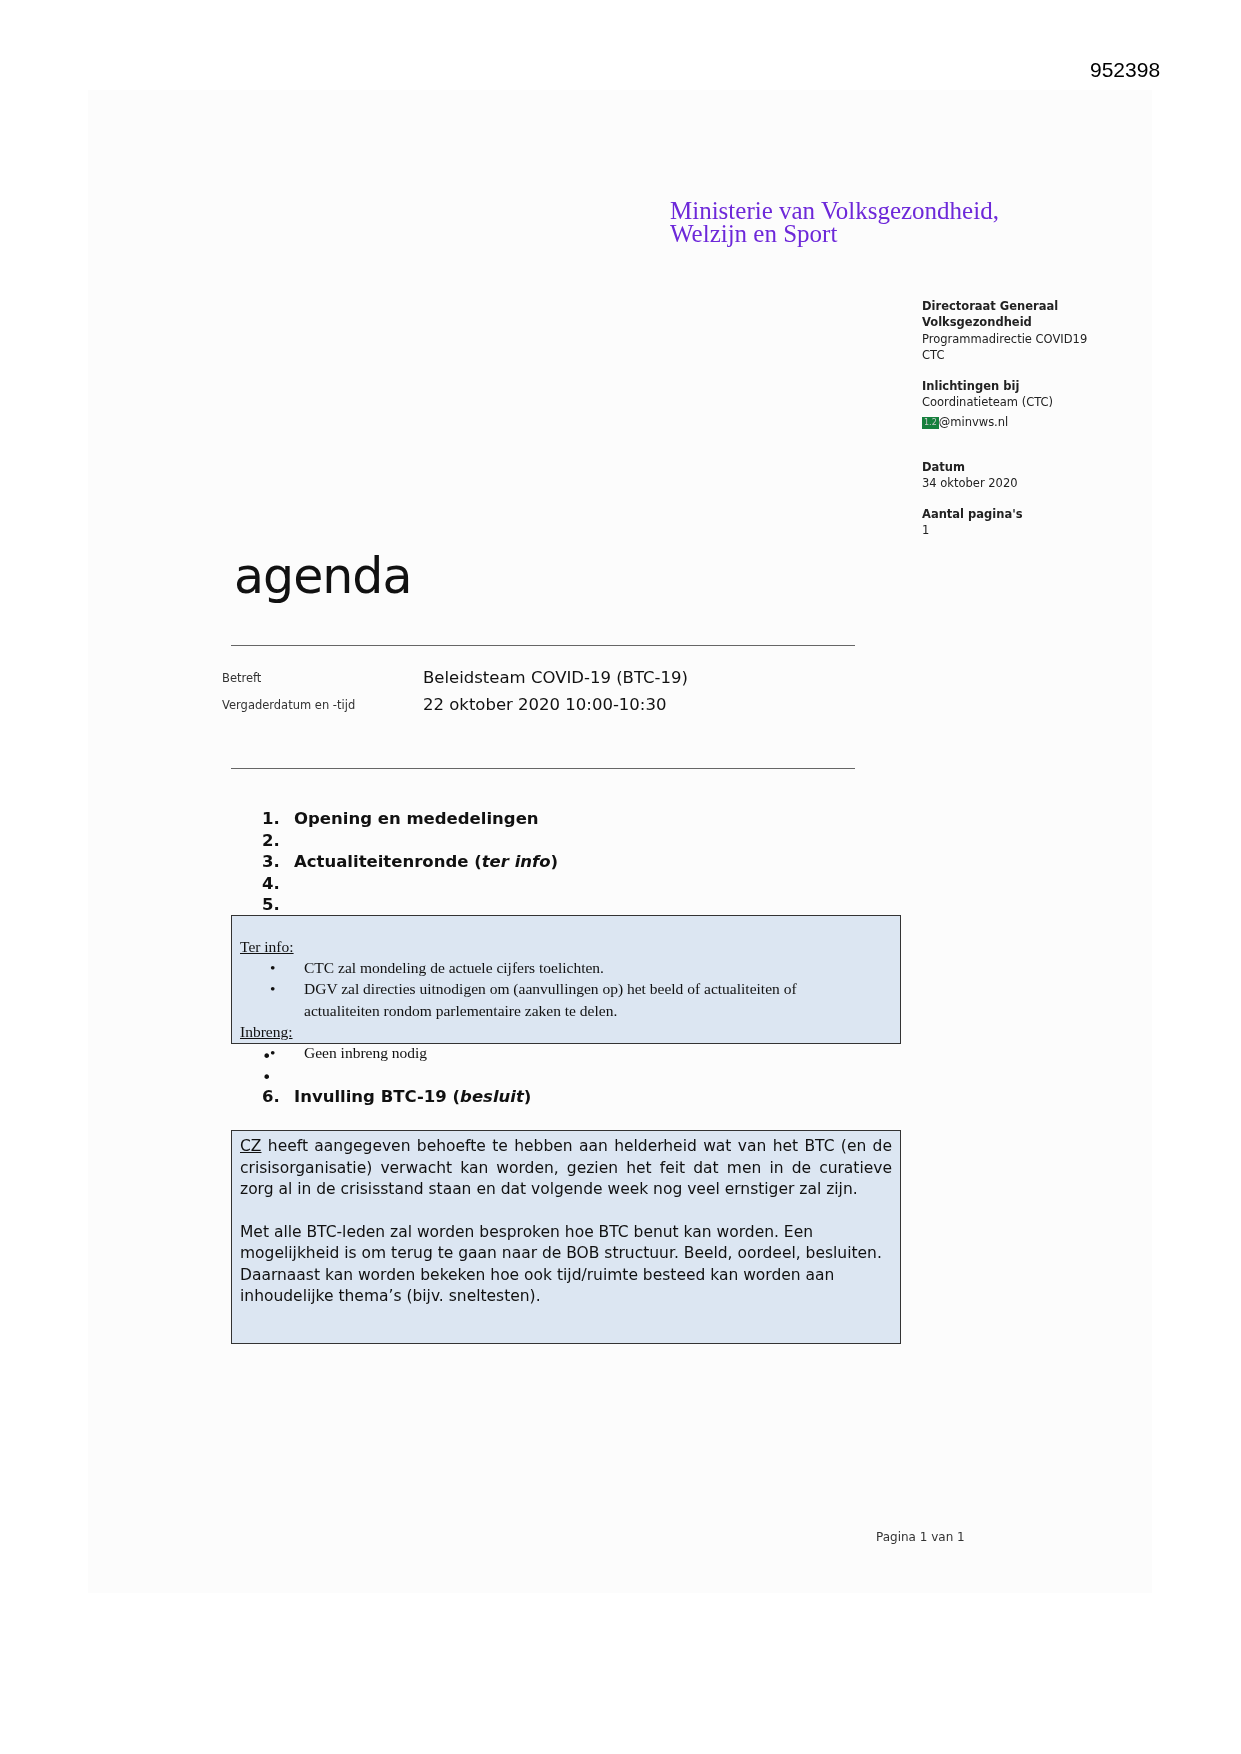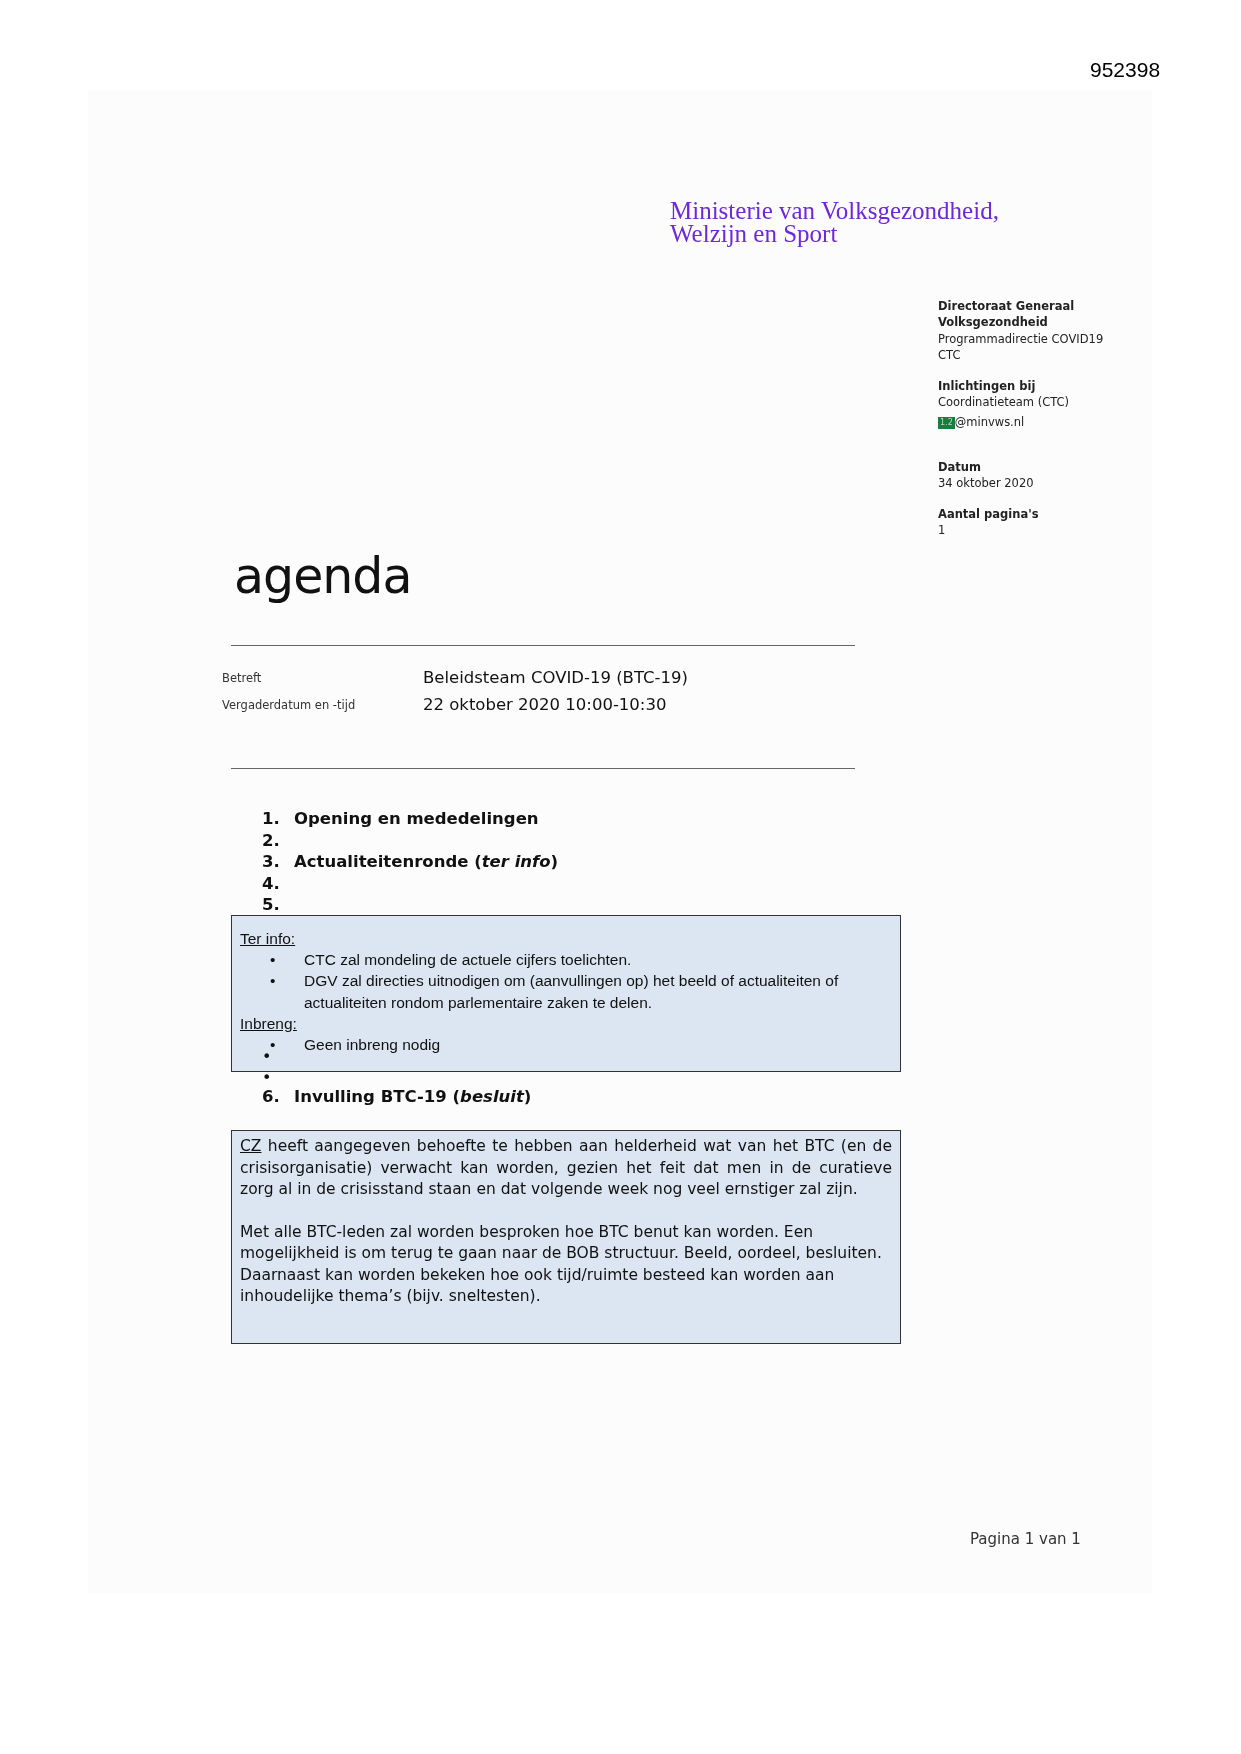--- a/index.html
+++ b/index.html
@@ -3,48 +3,48 @@
   <meta charset="utf-8">
   <style>
     html, body { margin: 0; padding: 0; background: #ffffff; }
     body { width: 1241px; height: 1754px; position: relative; overflow: hidden;
            font-family: "DejaVu Sans", sans-serif; color: #111; }
     .doc-id { position: absolute; left: 1090px; top: 58px; font-family: "Liberation Sans", sans-serif;
               font-size: 21px; color: #000; }
     .page { position: absolute; left: 88px; top: 90px; width: 1064px; height: 1503px; background: #fcfcfc; }
     .ministry { position: absolute; left: 670px; top: 199px; font-family: "Liberation Serif", serif;
                 font-size: 25px; line-height: 23px; color: #6d28d9; }
-    .sidebar { position: absolute; left: 922px; top: 298px; width: 200px; font-size: 11.5px; line-height: 16.4px; color: #222; margin-left: 16px; }
+    .sidebar { position: absolute; left: 922px; top: 298px; width: 200px; font-size: 11.5px; line-height: 16.4px; color: #222; }
     .sidebar .b { font-weight: bold; }
     .sidebar .gap { height: 14px; }
     .sidebar .gap2 { height: 28px; }
     .redact { display: inline-block; background: #15803d; color: #ccc; font-size: 8px; padding: 0 2px; line-height: 12px; vertical-align: 1px; }
     .title { position: absolute; left: 234px; top: 548px; font-family: "DejaVu Sans", sans-serif;
              font-size: 49px; letter-spacing: -1px; color: #111; }
     .rule { position: absolute; left: 231px; width: 624px; height: 0; border-top: 1.5px solid #666; }
     .meta { position: absolute; left: 222px; top: 664px; }
     .meta .row { display: flex; height: 27px; align-items: center; }
     .meta .lbl { width: 201px; font-size: 11.5px; color: #333; }
     .meta .val { font-size: 16.5px; color: #111; }
     .items { position: absolute; left: 262px; top: 808px; font-weight: bold; font-size: 16.5px; line-height: 21.5px; }
     .items .it { display: flex; }
     .items .num { width: 32px; }
     .box { position: absolute; left: 231px; width: 670px; background: #dce6f2; border: 1.5px solid #333; box-sizing: border-box;
            font-size: 15.5px; color: #111; }
-    .box1 { top: 915px; height: 157px; padding: 12px 8px; line-height: 21.2px; font-family: Liberation Sans, sans-serif; }
+    .box1 { top: 915px; height: 129px; padding: 20px 8px; line-height: 21.2px; font-family: Liberation Serif, serif; }
     .box1 .h { text-decoration: underline; }
     .box1 .bl { display: flex; padding-left: 30px; }
     .box1 .bl .dot { width: 34px; }
     .loose { position: absolute; left: 262px; top: 1046px; font-size: 16px; line-height: 21px; }
     .item6 { position: absolute; left: 262px; top: 1087px; font-weight: bold; font-size: 16.5px; display: flex; }
     .item6 .num { width: 32px; }
     .box2 { top: 1130px; height: 214px; padding: 5px 8px; line-height: 21.5px; text-align: justify; }
     .box2 .p2 { text-align: left; margin-top: 21px; }
     .u { text-decoration: underline; }
-    .footer { position: absolute; left: 970px; top: 1530px; font-size: 15px; color: #333; text-align: center; }
+    .footer { position: absolute; left: 876px; top: 1530px; font-size: 12px; color: #333; text-align: center; }
   </style>
 </head>
 <body>
 
 <div class="doc-id">952398</div>
 
 <div class="page"></div>
 
 <div class="ministry">
   <div>Ministerie van Volksgezondheid,</div>

